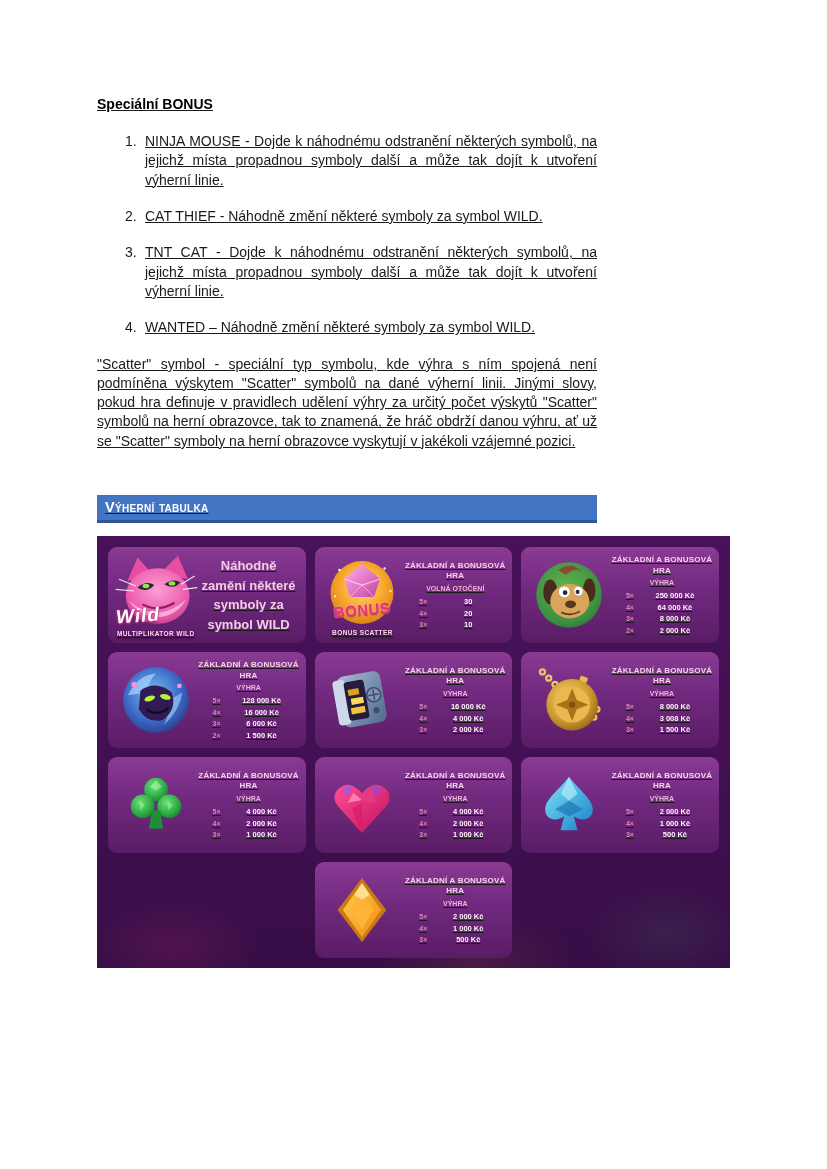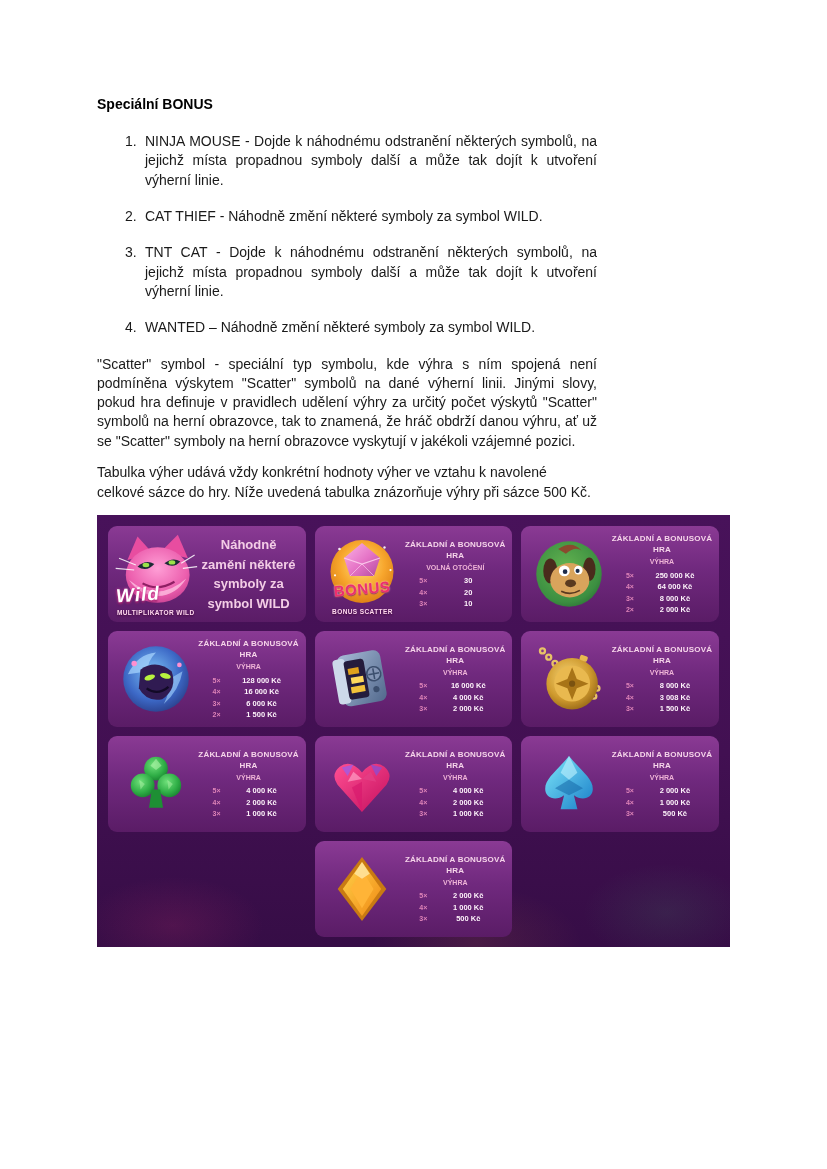--- a/index.html
+++ b/index.html
@@ -1,17 +1,17 @@
 <!DOCTYPE html>
 <html lang="cs"><head>
 <meta charset="utf-8">
 <style>
   html,body{margin:0;padding:0;background:#ffffff;}
   body{width:827px;min-height:1169px;font-family:"Liberation Sans","DejaVu Sans",sans-serif;color:#1a1a1a;position:relative;}
-  .page{padding:96px 62px 40px 97px;box-sizing:border-box;width:659px;}
+  .page{padding:96px 62px 40px 97px;box-sizing:border-box;width:659px;text-decoration:underline;}
   h2.doc-h{font-size:14px;font-weight:bold;margin:0 0 0 0;color:#000;}
   .intro{font-size:12.5px;line-height:1.45;margin-top:15px;}
   ol.situations{margin:20px 0 0 0;padding:0;list-style:none;counter-reset:li;}
   ol.situations li{position:relative;padding-left:48px;margin-bottom:17px;font-size:14px;line-height:1.38;text-align:justify;}
   ol.situations li::before{counter-increment:li;content:counter(li) ".";position:absolute;left:28px;top:0;}
   .scatter-head{margin-top:22px;}
   .scatter-body{font-size:14px;line-height:1.38;text-align:justify;margin-top:13px;}
   .blue-bar{margin-top:44px;background:#4474c4;border-bottom:3px solid #2f5597;color:#ffffff;
     font-variant:small-caps;font-weight:bold;font-size:14.5px;letter-spacing:.3px;
     padding:4px 8px 5px 8px;box-sizing:border-box;}
@@ -54,21 +54,21 @@
 
   <ol class="situations">
     <li>NINJA MOUSE - Dojde k náhodnému odstranění některých symbolů, na jejichž místa propadnou symboly další a může tak dojít k utvoření výherní linie.</li>
     <li>CAT THIEF - Náhodně změní některé symboly za symbol WILD.</li>
     <li>TNT CAT - Dojde k náhodnému odstranění některých symbolů, na jejichž místa propadnou symboly další a může tak dojít k utvoření výherní linie.</li>
     <li>WANTED – Náhodně změní některé symboly za symbol WILD.</li>
   </ol>
 
   <div class="scatter-body">"Scatter" symbol - speciální typ symbolu, kde výhra s ním spojená není podmíněna výskytem "Scatter" symbolů na dané výherní linii. Jinými slovy, pokud hra definuje v pravidlech udělení výhry za určitý počet výskytů "Scatter" symbolů na herní obrazovce, tak to znamená, že hráč obdrží danou výhru, ať už se "Scatter" symboly na herní obrazovce vyskytují v jakékoli vzájemné pozici.</div>
 
-  <div class="table-body">Tabulka výher udává vždy konkrétní hodnoty výher ve vztahu k navolené celkové sázce do hry. Níže uvedená tabulka znázorňuje výhry při sázce 500 Kč.</div>
+  <div class="blue-bar">Výherní tabulka</div>
 
   <div class="paytable">
 
     <div class="card">
       <div class="sym">
         <svg width="84" height="74" viewBox="0 0 100 88">
           <defs>
             <radialGradient id="gcat" cx="50%" cy="38%" r="70%">
               <stop offset="0%" stop-color="#ff9fd6"></stop>
                 <stop offset="65%" stop-color="#ec5fae"></stop>

